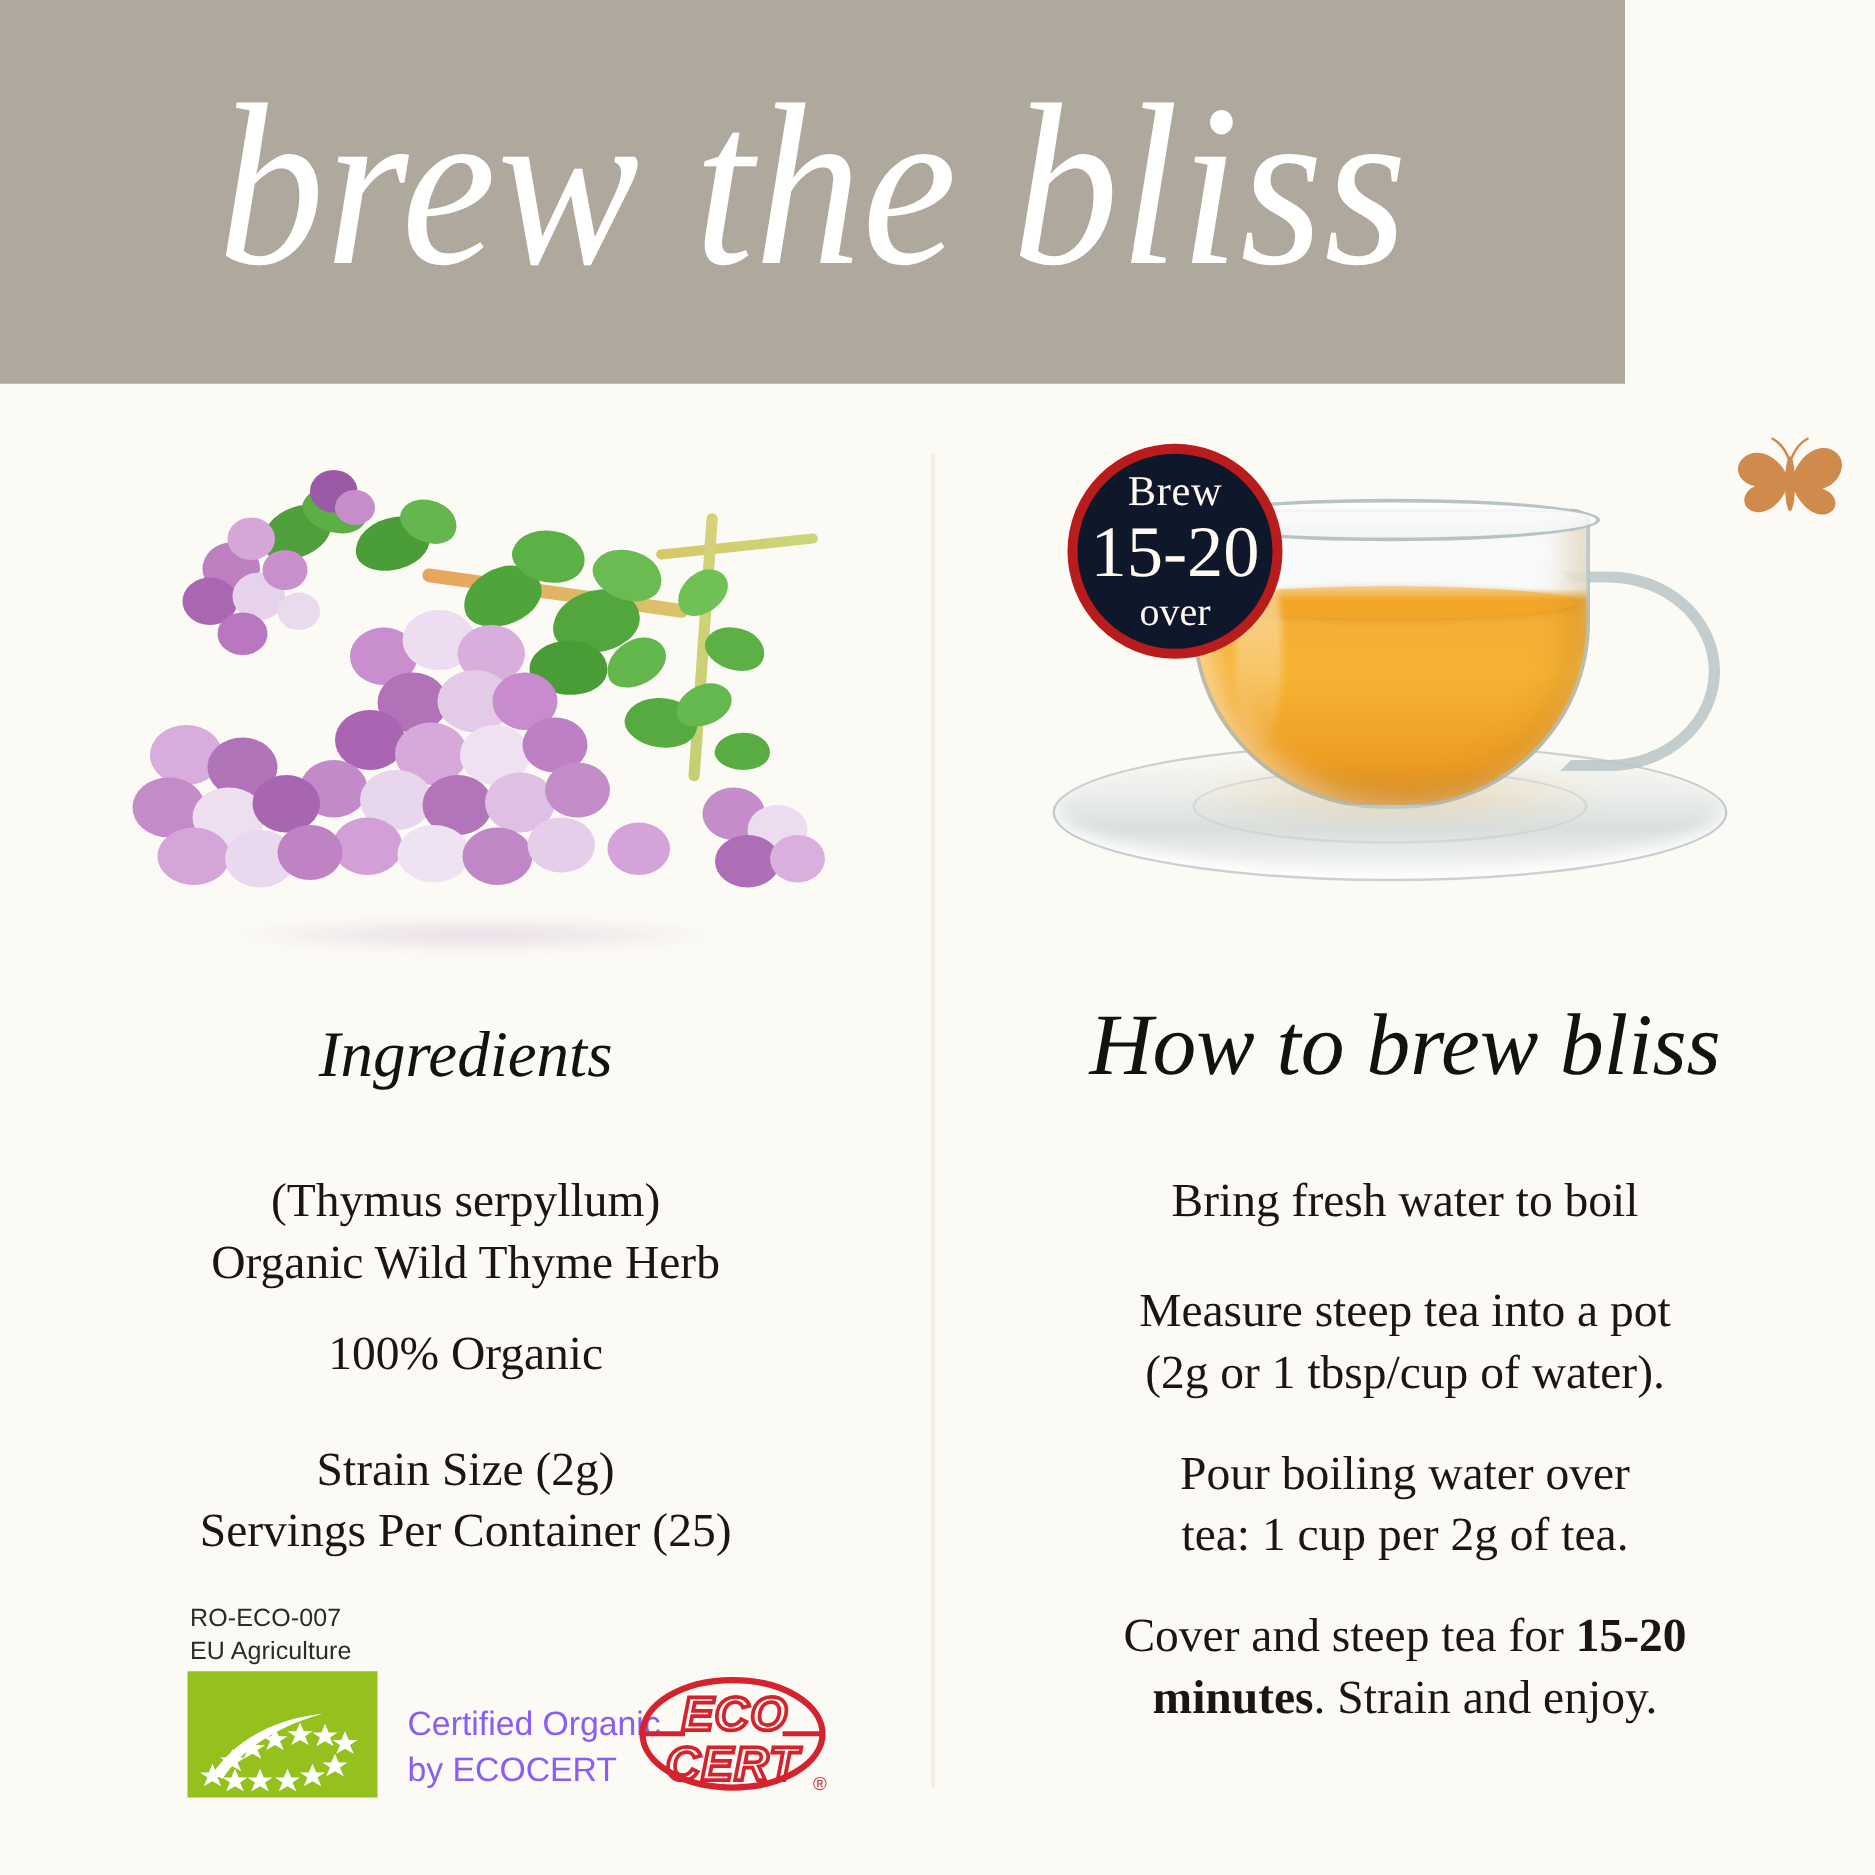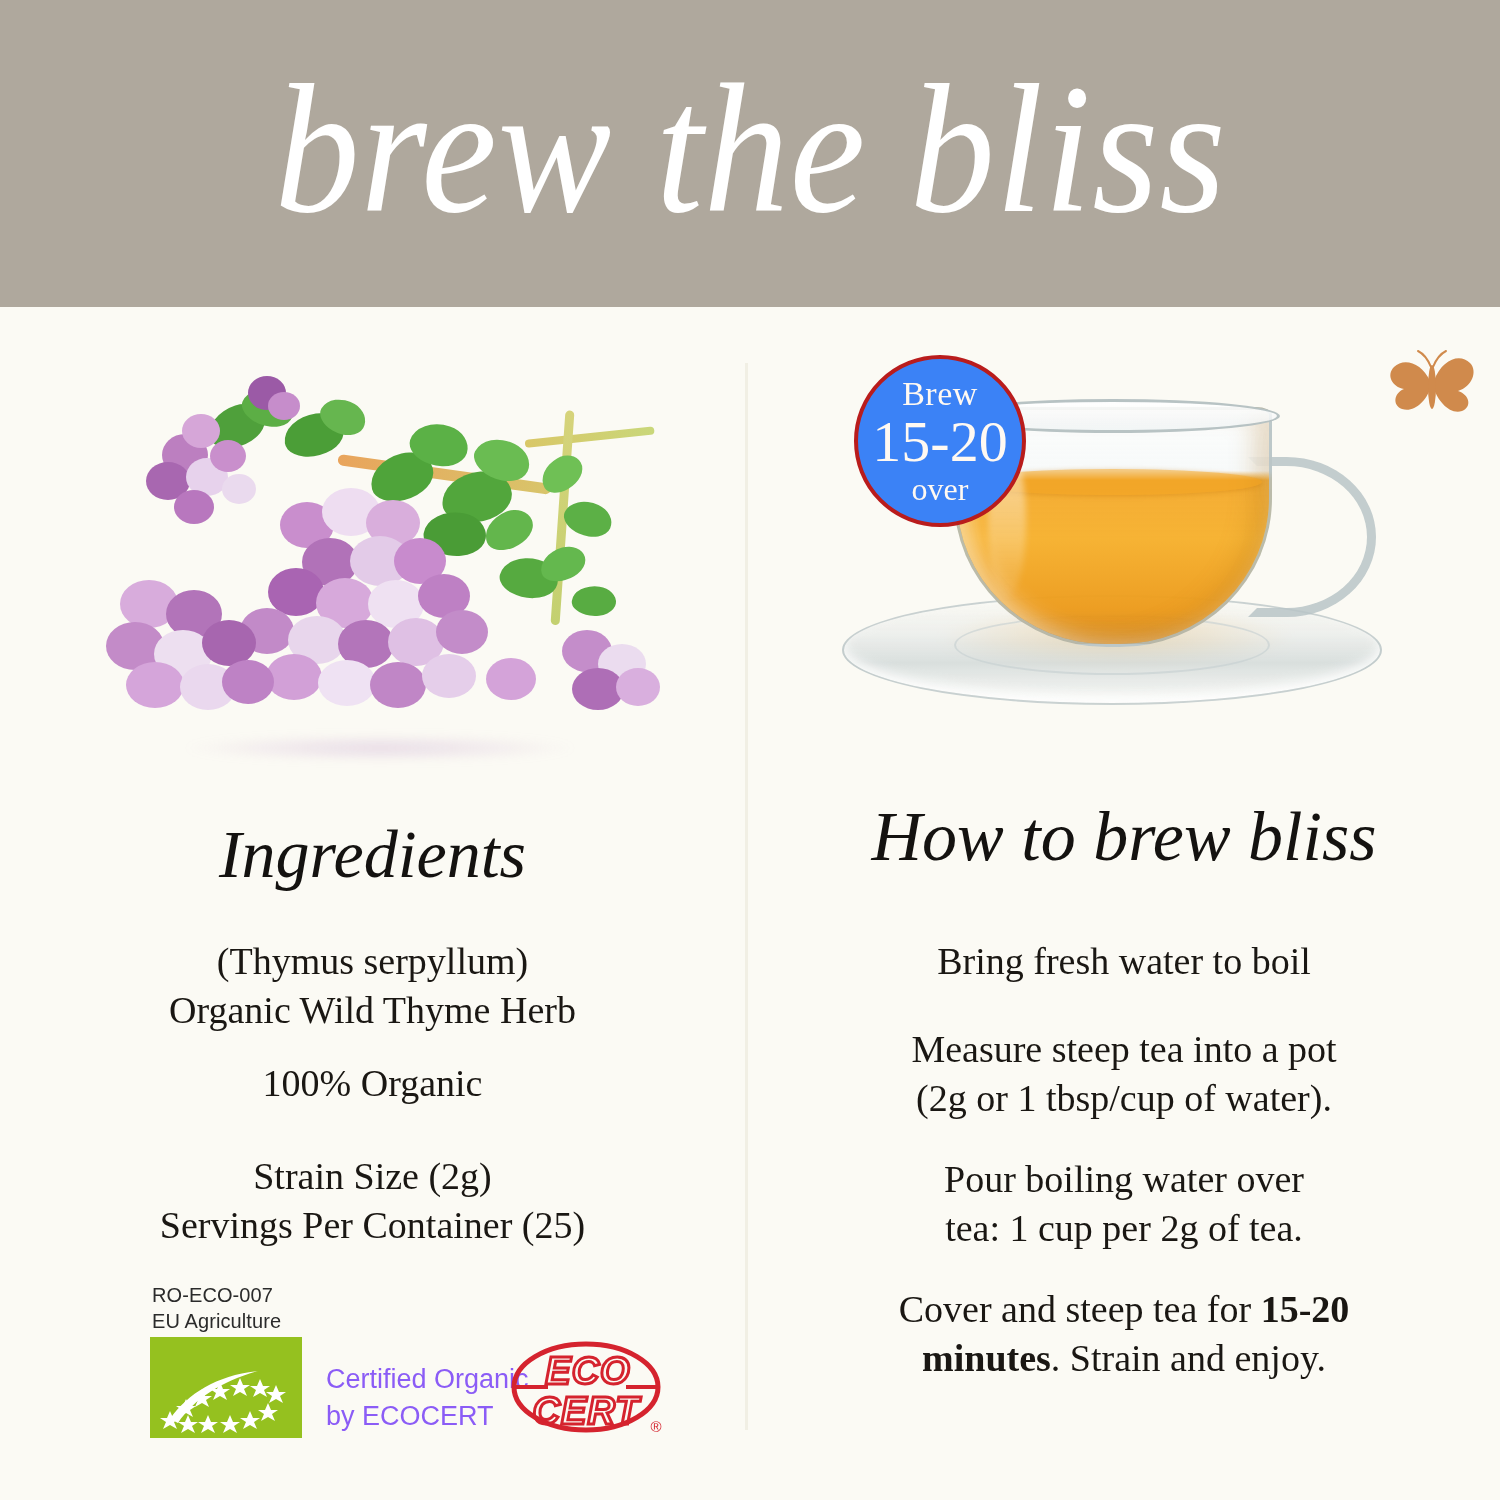--- a/index.html
+++ b/index.html
@@ -16,21 +16,21 @@
     position: relative;
     width: 1500px;
     height: 1500px;
     background: #FBFAF4;
   }
 
   
   .banner {
     position: absolute;
     left: 0; top: 0;
-    width: 1500px;
+    width: 1300px;
     height: 307px;
     background: #AFA89D;
     display: flex;
     align-items: center;
     justify-content: center;
   }
   .banner-title {
     font-family: "Liberation Serif", serif;
     font-style: italic;
     font-weight: 400;
@@ -180,22 +180,22 @@
     background: linear-gradient(180deg, rgba(255,255,255,0.55), rgba(255,255,255,0.05));
     filter: blur(3px);
   }
 
   
   .brew-badge {
     position: absolute;
     left: 18px; top: 8px;
     width: 172px; height: 172px;
     border-radius: 50%;
-    background: #3b82f6;
-    border: 4px solid #b91c1c;
+    background: #0f172a;
+    border: 8px solid #b91c1c;
     display: flex;
     flex-direction: column;
     align-items: center;
     justify-content: center;
     color: #FFF9F2;
     z-index: 5;
   }
   .brew-line1 { font-size: 34px; line-height: 1.05; letter-spacing: 0.5px; }
   .brew-line2 { font-size: 58px; line-height: 1.0; letter-spacing: 0px; margin: 1px 0 2px; }
   .brew-line3 { font-size: 32px; line-height: 1.05; }
@@ -210,21 +210,21 @@
 
   
   .section-heading {
     position: absolute;
     width: 100%;
     text-align: center;
     font-style: italic;
     font-weight: 400;
     color: #141210;
   }
-  .heading-left  { top: 508px; font-size: 68px; }
+  .heading-left  { top: 508px; font-size: 52px; }
   .heading-right { top: 490px; font-size: 70px; }
 
   
   .text-block {
     position: absolute;
     width: 100%;
     text-align: center;
     color: #1A1713;
     font-size: 38px;
     line-height: 1.30;

